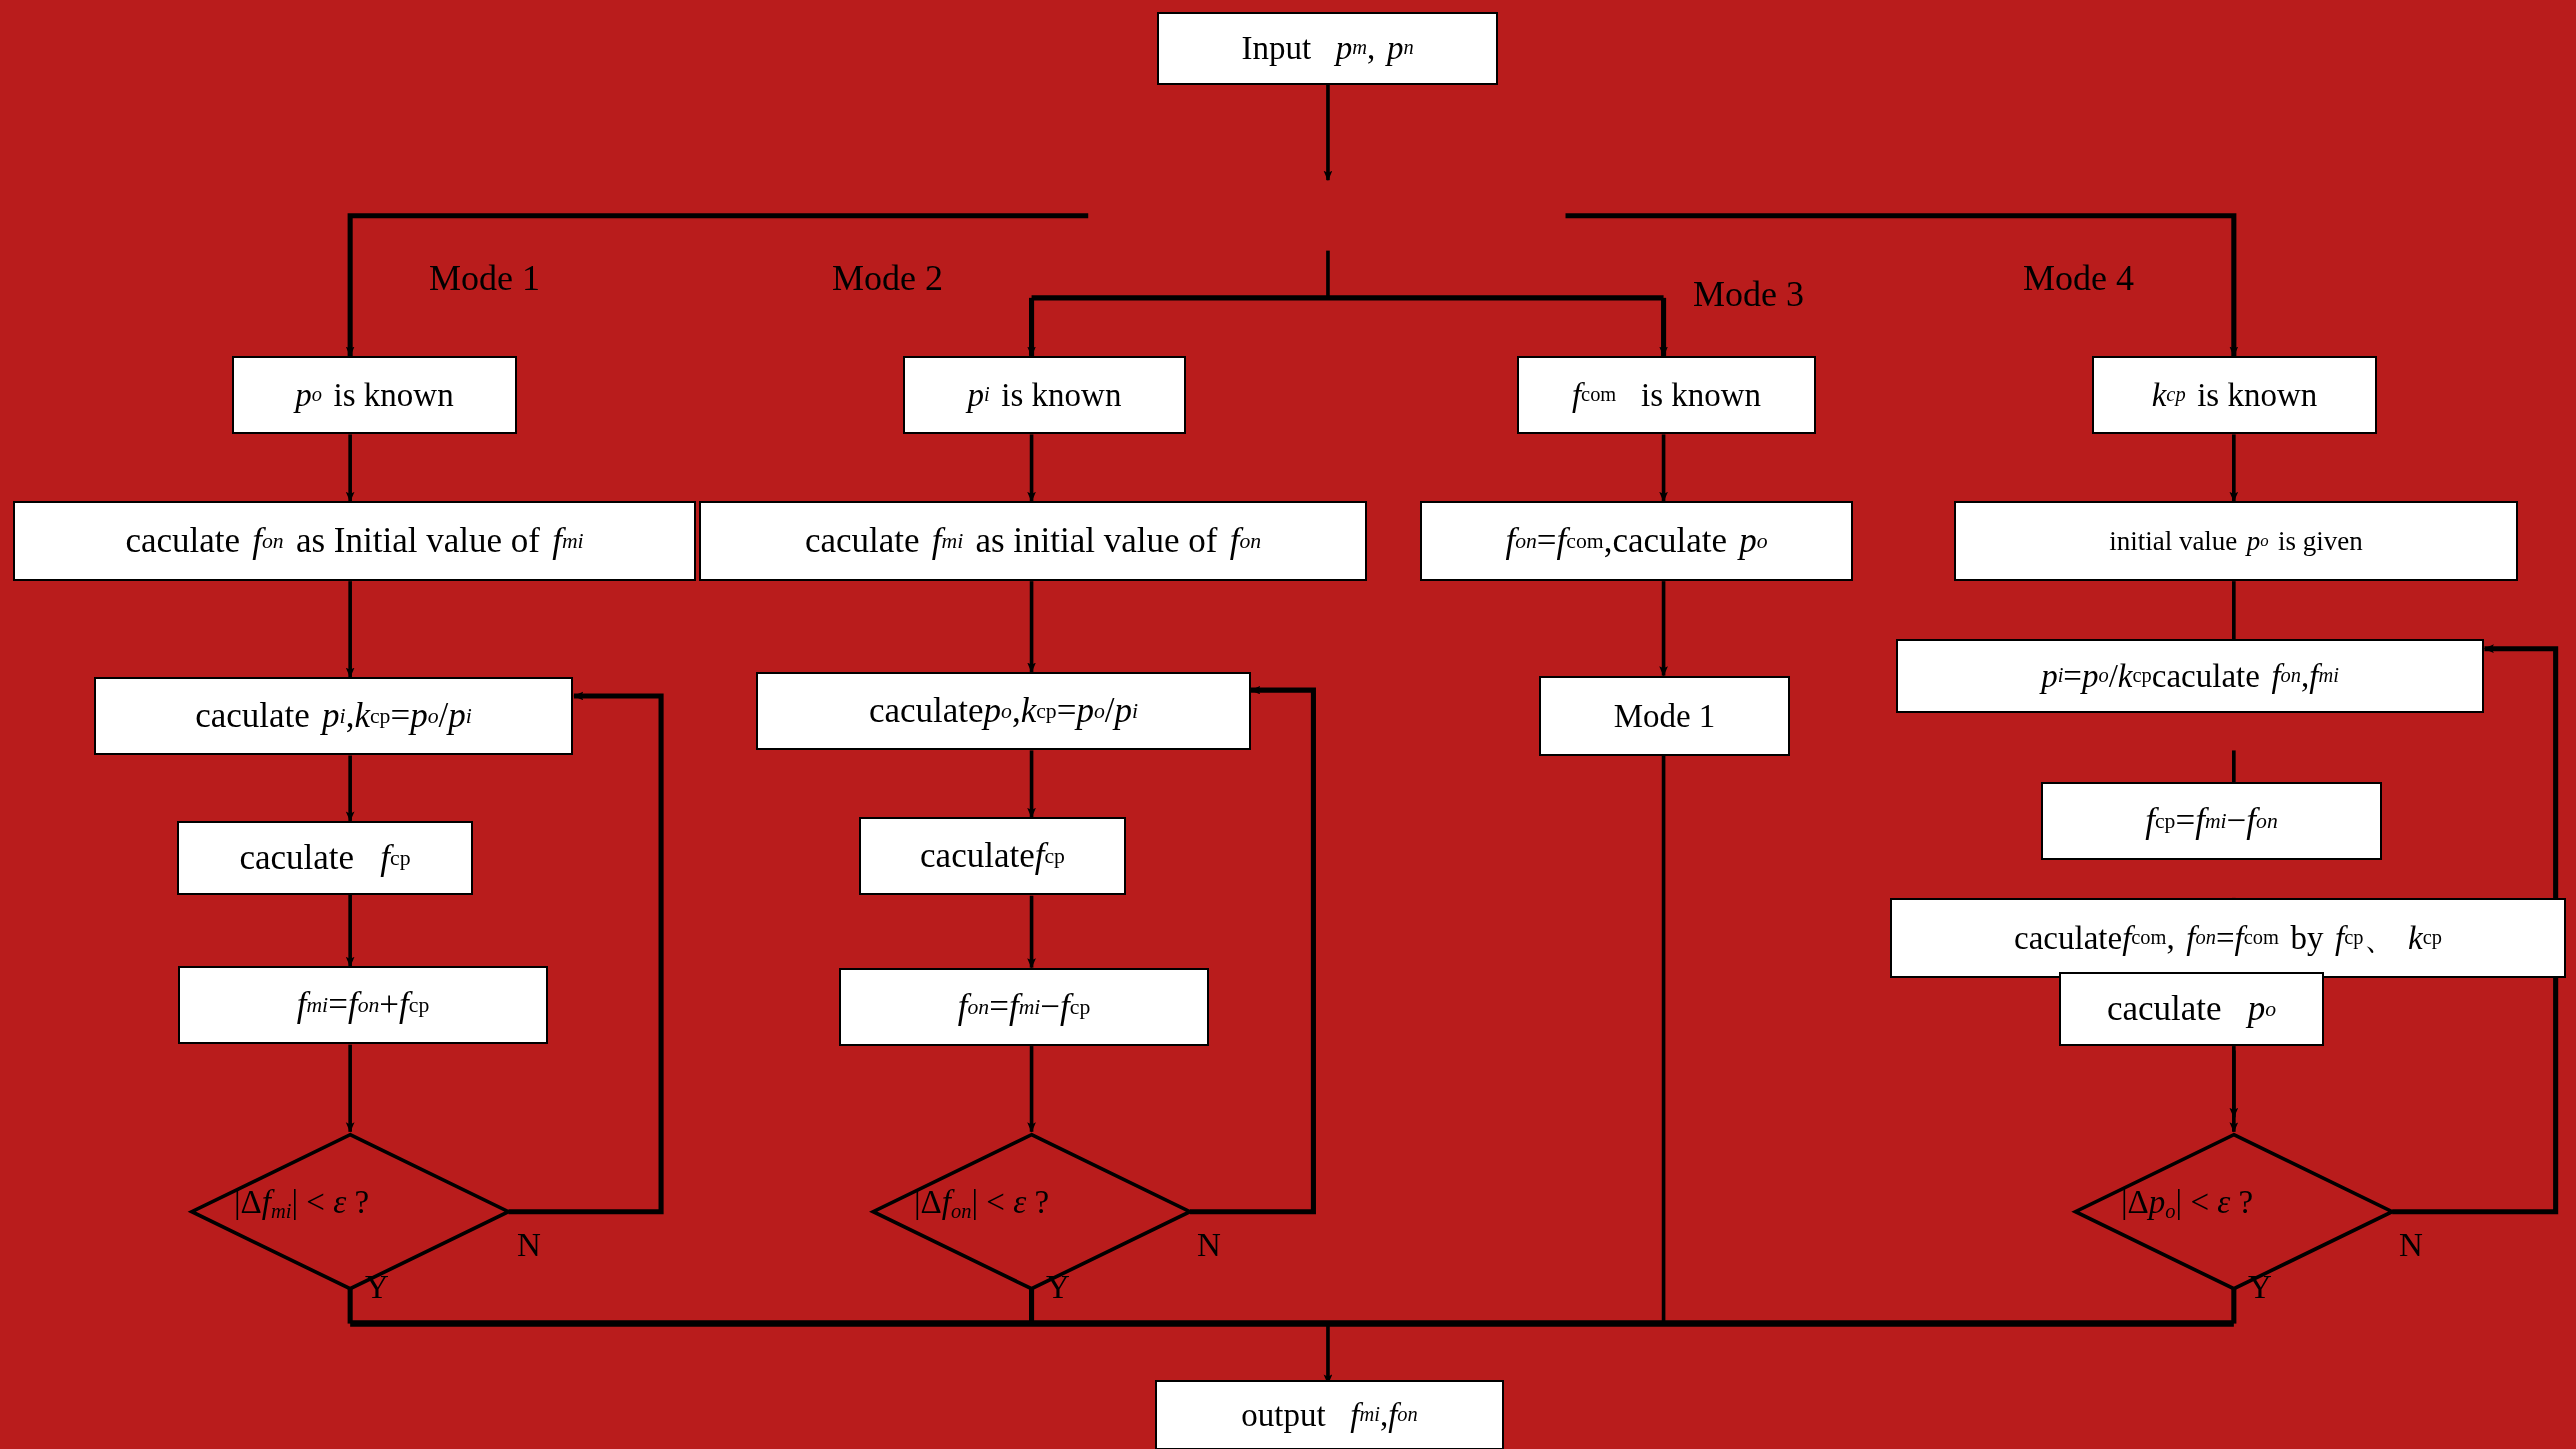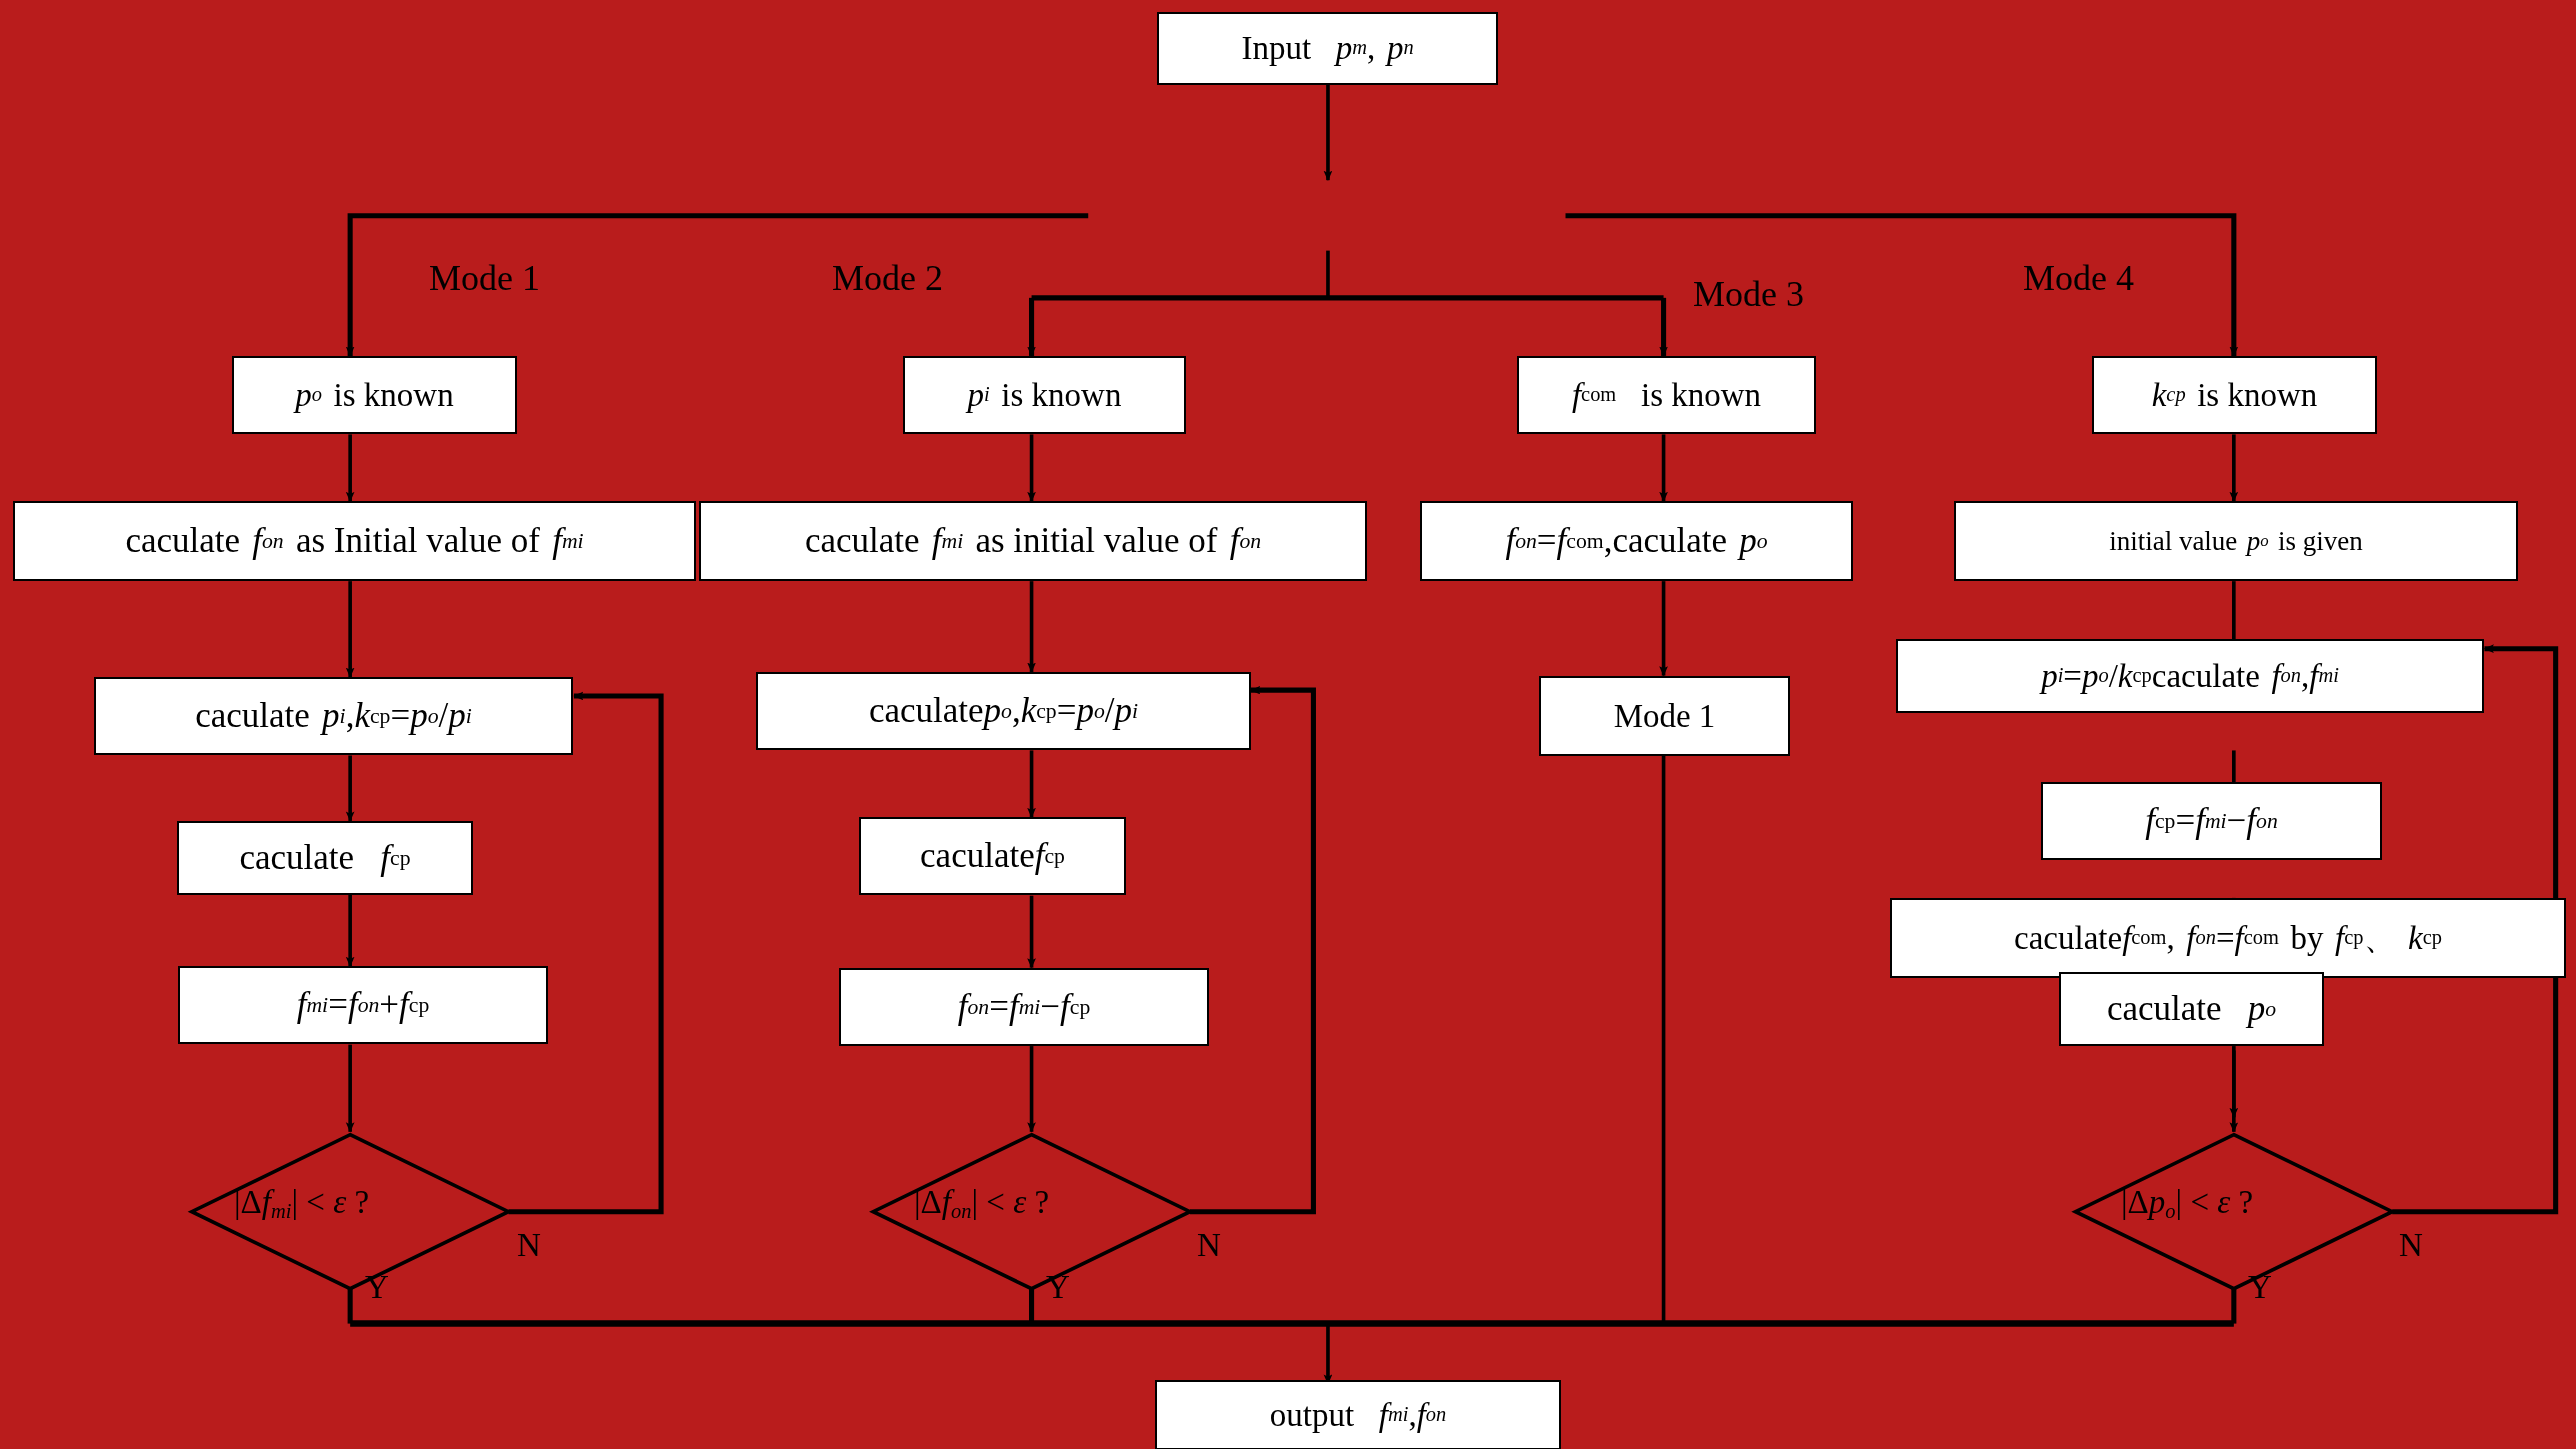--- a/index.html
+++ b/index.html
@@ -278,18 +278,18 @@
       <i class="v">p</i>
       <sub>o</sub>
   </div>
 
   <div class="diamond-label" style="left:2121px; top:1186px; width:225px;font-family:Liberation Serif, serif;">
     |Δ<i class="v">p</i><sub>o</sub>| &lt; <i class="v">ε</i> ?
   </div>
   <div class="edge-label" style="left:2399px; top:1229px;">N</div>
   <div class="edge-label" style="left:2248px; top:1271px;">Y</div>
 
-  <div class="node-box" style="left:1155px; top:1380px; width:406px; height:70px;">
+  <div class="node-box" style="left:1155px; top:1380px; width:349px; height:70px;">
     <span>output</span><span class="spb"></span><i class="v">f</i><sub>mi</sub>,<i class="v">f</i><sub>on</sub>
   </div>
 
 </div>
 
 
 </body></html>

